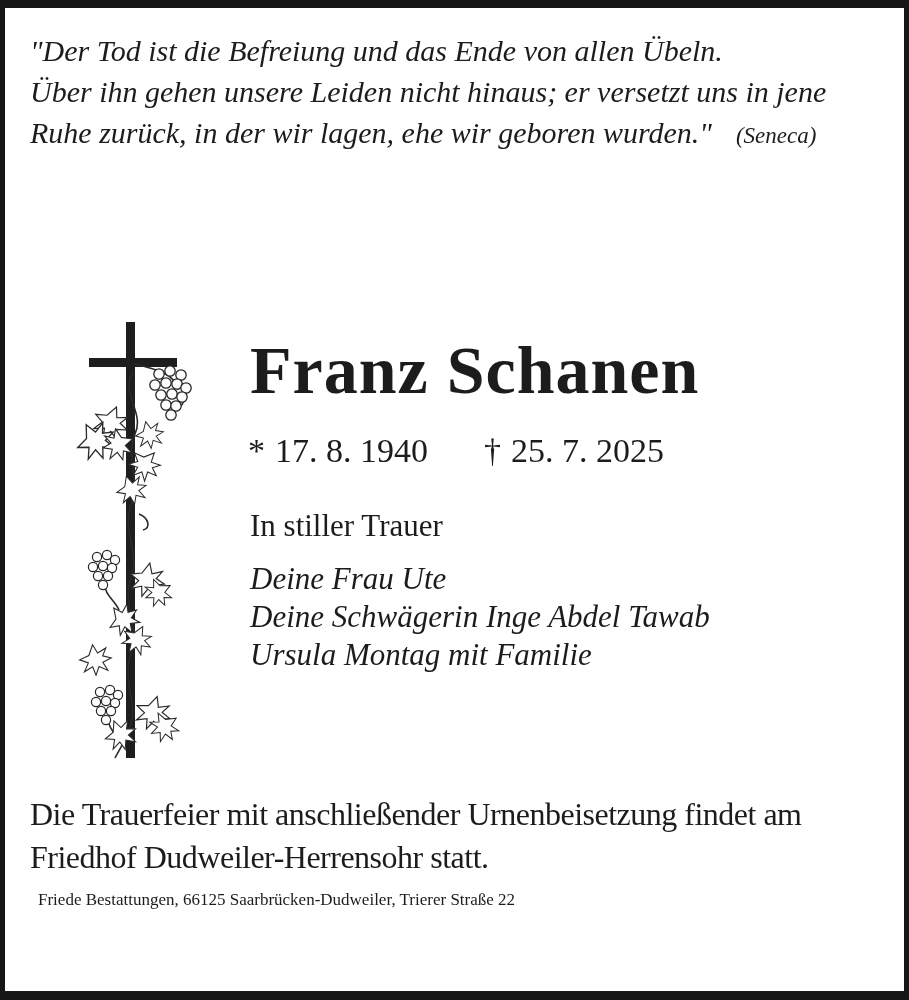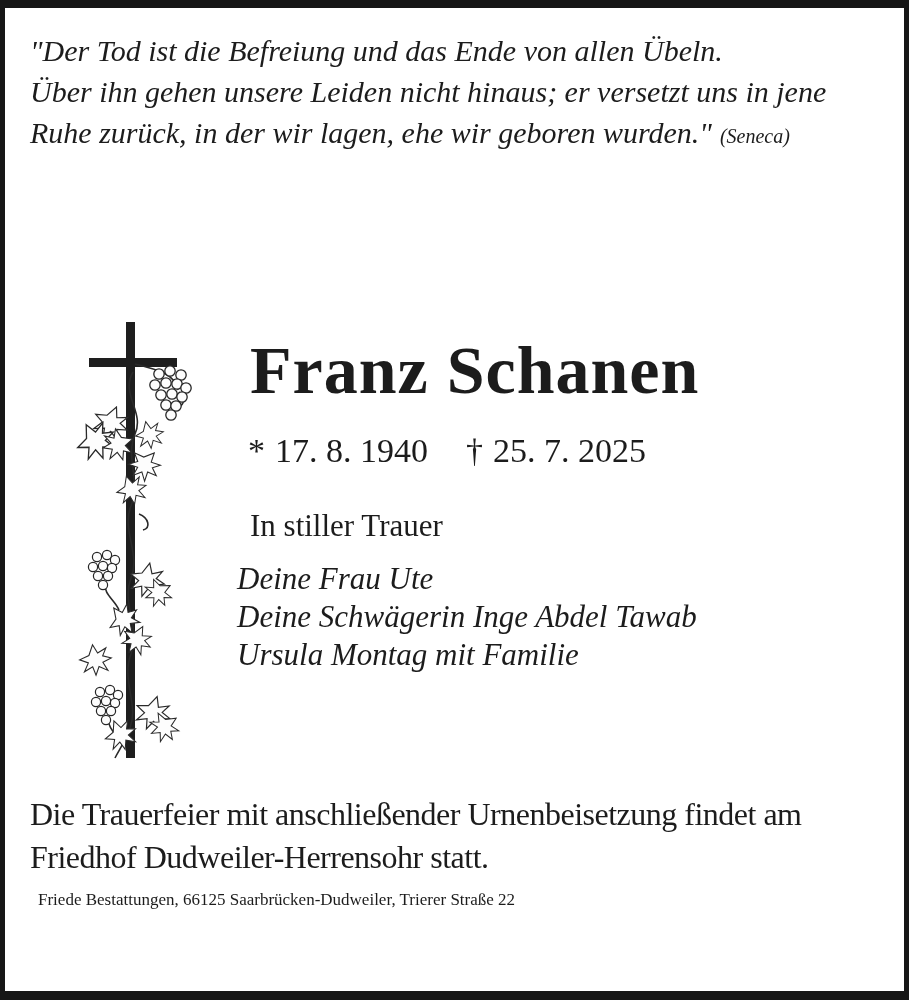--- a/index.html
+++ b/index.html
@@ -26,22 +26,22 @@
   
   .quote {
     left: 25px;
     top: 22px;
     font-style: italic;
     font-size: 30px;
     line-height: 41px;
     white-space: nowrap;
   }
   .quote .attribution {
-    font-size: 20px;
-    margin-left: 8px;
+    font-size: 23px;
+    margin-left: 24px;
   }
 
   
   .intro {
     left: 25px;
     top: 187px;
     font-size: 32px;
     line-height: 43px;
     letter-spacing: -0.5px;
     white-space: nowrap;
@@ -64,32 +64,32 @@
     white-space: nowrap;
   }
 
   
   .dates {
     left: 243px;
     top: 424px;
     font-size: 34px;
     white-space: nowrap;
   }
-  .dates .death-group { margin-left: 38px; }
+  .dates .death-group { margin-left: 56px; }
   .dates .sym { margin-right: 10px; }
 
   
   .trauer-heading {
     left: 245px;
     top: 500px;
     font-size: 31px;
     white-space: nowrap;
   }
   .mourners {
-    left: 232px;
+    left: 245px;
     top: 552px;
     font-size: 31px;
     font-style: italic;
     line-height: 38px;
     white-space: nowrap;
   }
 
   
   .funeral {
     left: 25px;

